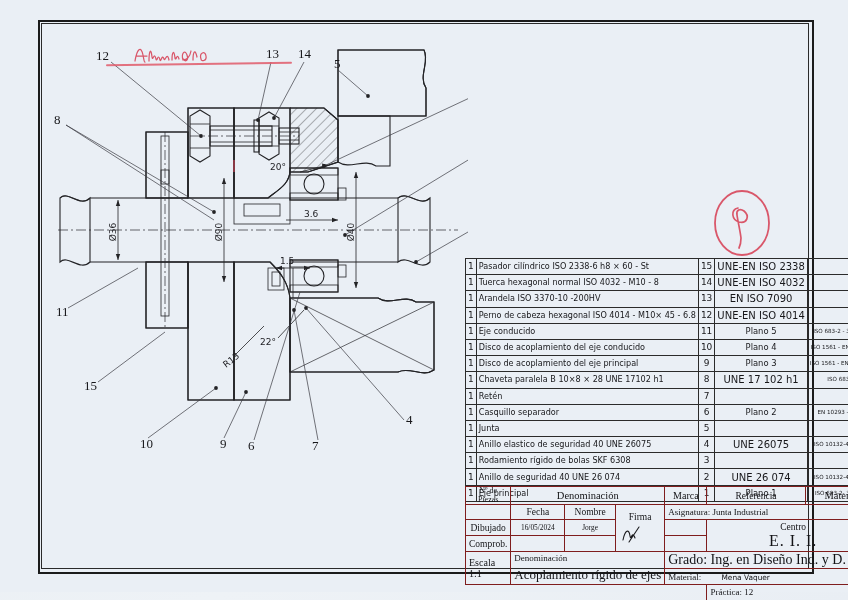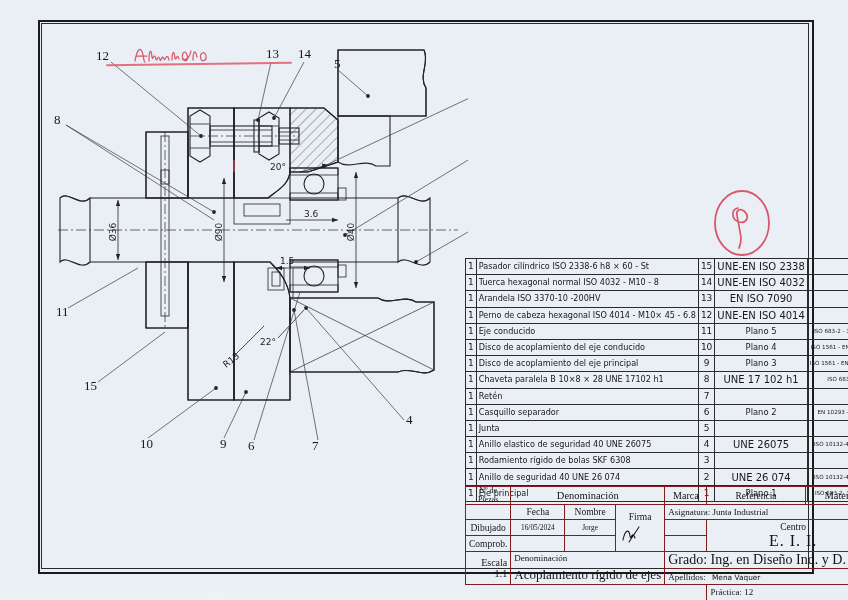--- a/index.html
+++ b/index.html
@@ -77,21 +77,21 @@
     overflow:hidden;white-space:nowrap;
   }
   .hdr{font-size:10.5px;text-align:center;}
   .hdr-small{font-size:8px;text-align:center;line-height:8.4px;}
   .lbl{font-size:9.5px;text-align:center;}
   .lbl-l{font-size:9px;text-align:left;}
   .hand{font-family:"DejaVu Sans", sans-serif;font-size:7.4px;text-align:center;}
   .hand-l{font-family:"DejaVu Sans", sans-serif;font-size:7.4px;text-align:left;}
   .big{font-size:13px;text-align:center;}
   .eii{font-size:16px;letter-spacing:1px;}
-  .scale{font-size:10px;text-align:right;}
+  .scale{font-size:10px;text-align:left;}
 
   svg{display:block;}
   .ln{stroke:#232326;fill:none;}
   .thin{stroke-width:.8;}
   .med{stroke-width:1.1;}
   .hatch{stroke:#2a2a2e;stroke-width:.7;}
   .center{stroke:#2a2a2e;stroke-width:.7;stroke-dasharray:10 3 2 3;}
   .dimtxt{font-family:"DejaVu Sans", sans-serif;font-size:9px;fill:#1c1c20;}
   .balloon{font-family:"Liberation Serif", serif;font-size:13px;fill:#17171a;}
   .leader{stroke:#3a3a40;stroke-width:.7;fill:none;}
@@ -481,22 +481,22 @@
         <div>1:1</div>
       </td>
       <td class="lbl-l" colspan="3" rowspan="2">
         <div style="font-size:9px;">Denominación</div>
         <div class="big" style="margin-top:4px;">Acoplamiento rígido de ejes</div>
       </td>
       <td class="lbl-l" colspan="3" style="font-size:14px;height:14px;">Grado: Ing. en Diseño Ind. y D. de P.</td>
     </tr>
     <tr>
       <td class="lbl-l" colspan="3" style="font-size:9px;height:15px;">
-        <span>Apellidos:</span>
-        <span class="hand-l" style="margin-left:4px">Mena Vaquer</span>
+        <span>Material:</span>
+        <span class="hand-l" style="margin-left:18px">Mena Vaquer</span>
       </td>
     </tr>
     <tr>
       <td colspan="5" style="height:15px;border-left:none;border-bottom:none;border-top:none;"></td>
       <td class="lbl-l" colspan="3" style="font-size:9px;">Práctica: 12</td>
     </tr>
   </tbody>
 </table>
 
 </body></html>

